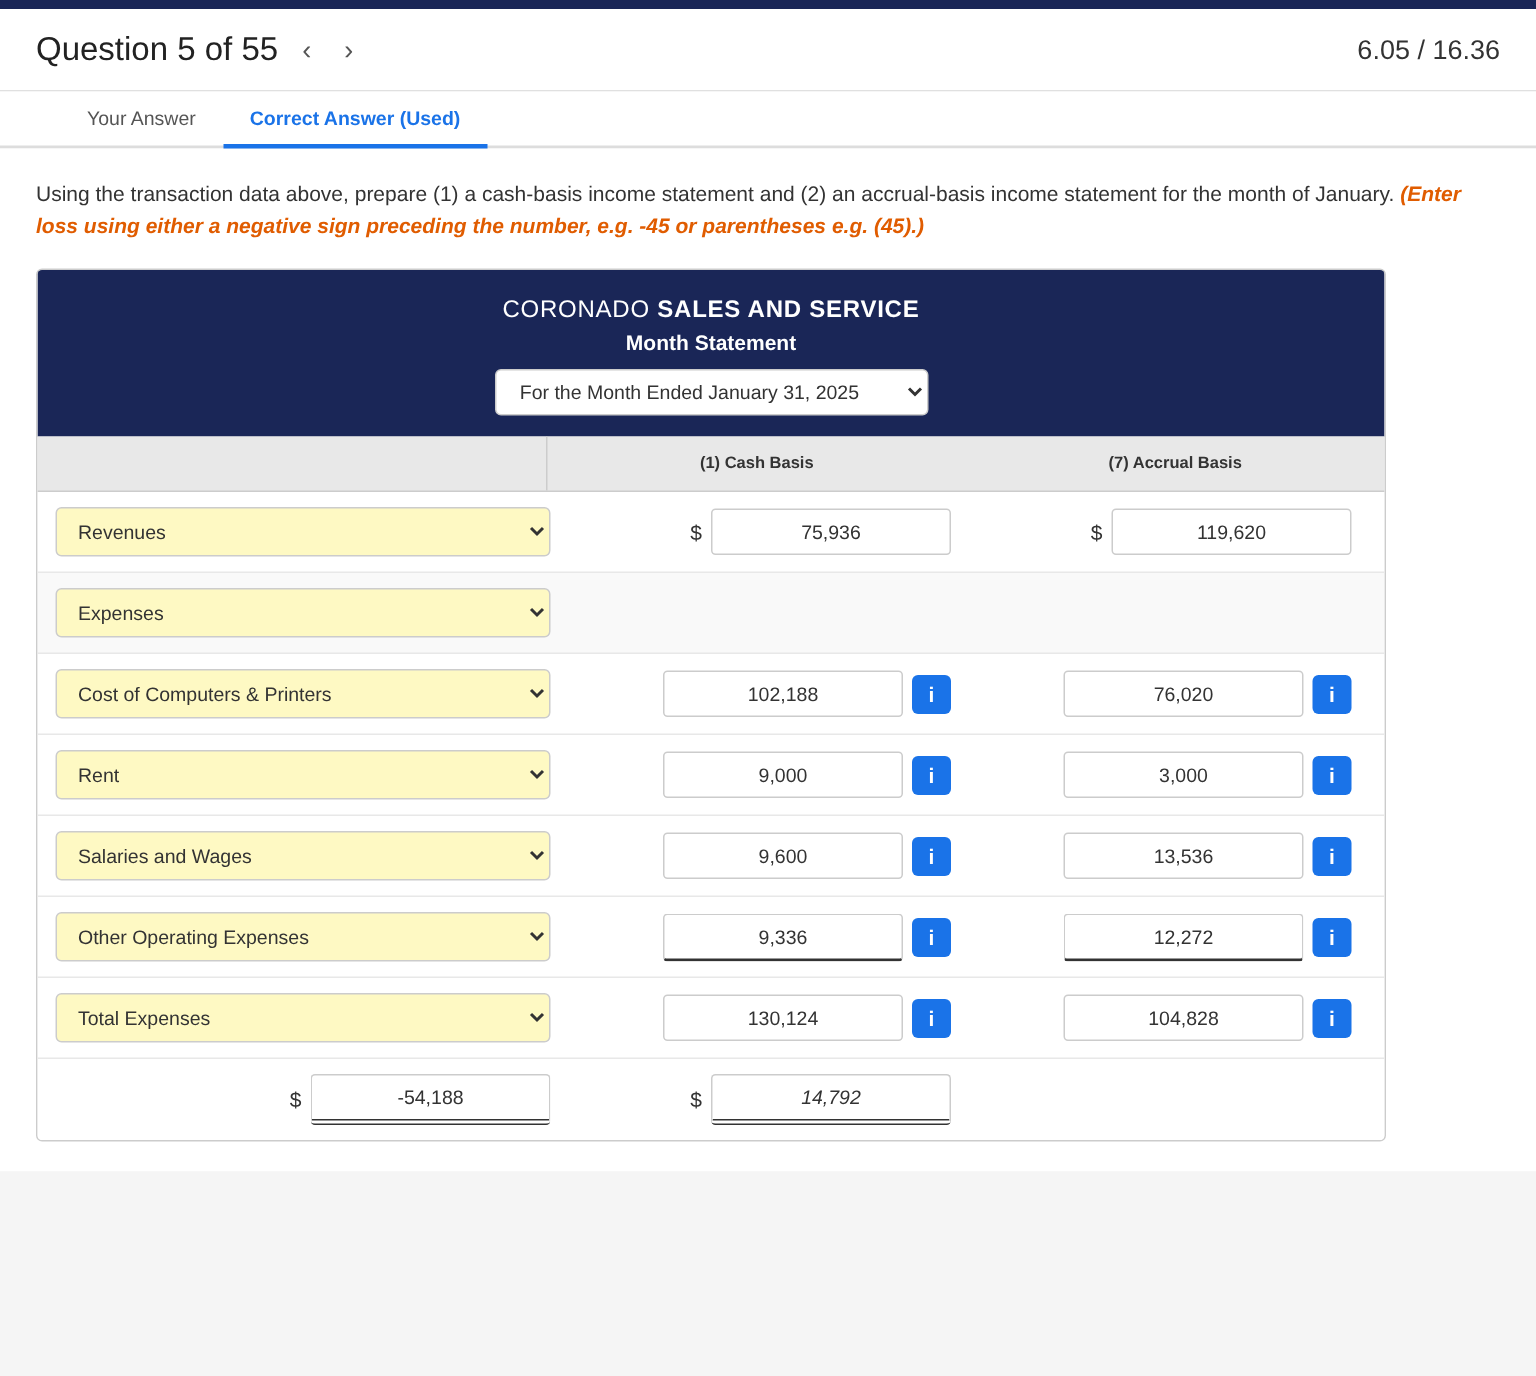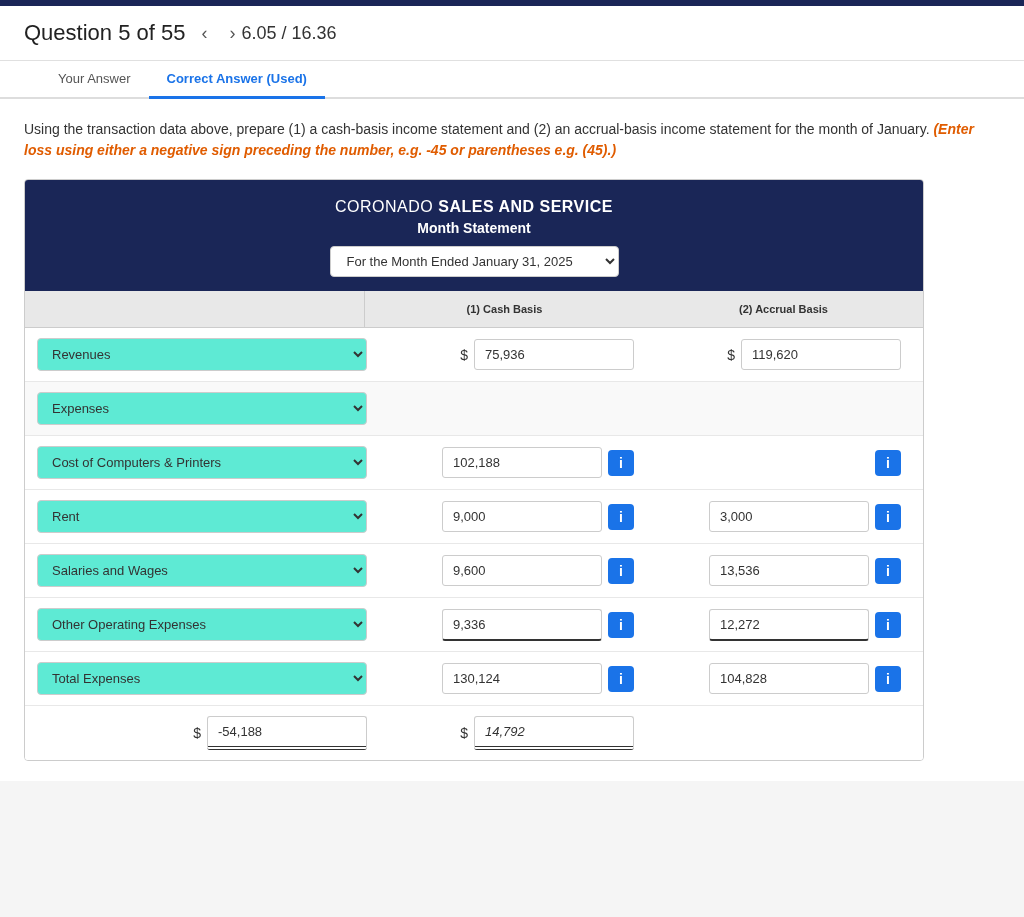--- a/index.html
+++ b/index.html
@@ -7,20 +7,21 @@
 
     .top-bar {
       background: #1a2657;
       height: 6px;
       width: 100%;
     }
 
     .header {
       display: flex;
       align-items: center;
+      justify-content: space-between;
       padding: 14px 24px;
       background: #fff;
       border-bottom: 1px solid #e0e0e0;
     }
 
     .header-left {
       display: flex;
       align-items: center;
       gap: 10px;
     }
@@ -169,21 +170,21 @@
       padding-right: 10px;
     }
 
     .row-label-select {
       width: 100%;
       padding: 7px 10px;
       border: 1px solid #ccc;
       border-radius: 4px;
       font-size: 13px;
       color: #333;
-      background: #5eead4;
+      background: #fef9c3;
       appearance: auto;
       cursor: pointer;
     }
 
     .row-value-cell {
       display: flex;
       align-items: center;
       justify-content: flex-end;
       gap: 6px;
       padding: 0 10px;
@@ -191,22 +192,22 @@
 
     .dollar-sign {
       font-size: 14px;
       color: #333;
       font-weight: 400;
     }
 
     .value-input {
       border: 1px solid #ccc;
       border-radius: 3px;
-      padding: 7px 10px;
-      text-align: left;
+      padding: 7px 20px;
+      text-align: center;
       font-size: 13px;
       width: 160px;
       color: #333;
       background: #fff;
     }
 
     .info-btn {
       background: #1a73e8;
       color: #fff;
       border: none;
@@ -268,21 +269,21 @@
       <div class="date-dropdown-wrapper">
         <select class="date-dropdown">
           <option>For the Month Ended January 31, 2025</option>
         </select>
       </div>
     </div>
 
     <div class="col-headers">
       <div class="col-header"></div>
       <div class="col-header">(1) Cash Basis</div>
-      <div class="col-header">(2) Accrual Basis</div>
+      <div class="col-header">(7) Accrual Basis</div>
     </div>
 
     <div class="row revenues-row">
       <div class="row-label-cell">
         <select class="row-label-select">
           <option>Revenues</option>
         </select>
       </div>
       <div class="row-value-cell">
         <span class="dollar-sign">$</span>
@@ -308,20 +309,21 @@
       <div class="row-label-cell">
         <select class="row-label-select">
           <option>Cost of Computers &amp; Printers</option>
         </select>
       </div>
       <div class="row-value-cell">
         <input class="value-input" type="text" value="102,188" style="">
         <button class="info-btn">i</button>
       </div>
       <div class="row-value-cell">
+        <input class="value-input" type="text" value="76,020" style="">
         <button class="info-btn">i</button>
       </div>
     </div>
 
     <div class="row">
       <div class="row-label-cell">
         <select class="row-label-select">
           <option>Rent</option>
         </select>
       </div>

